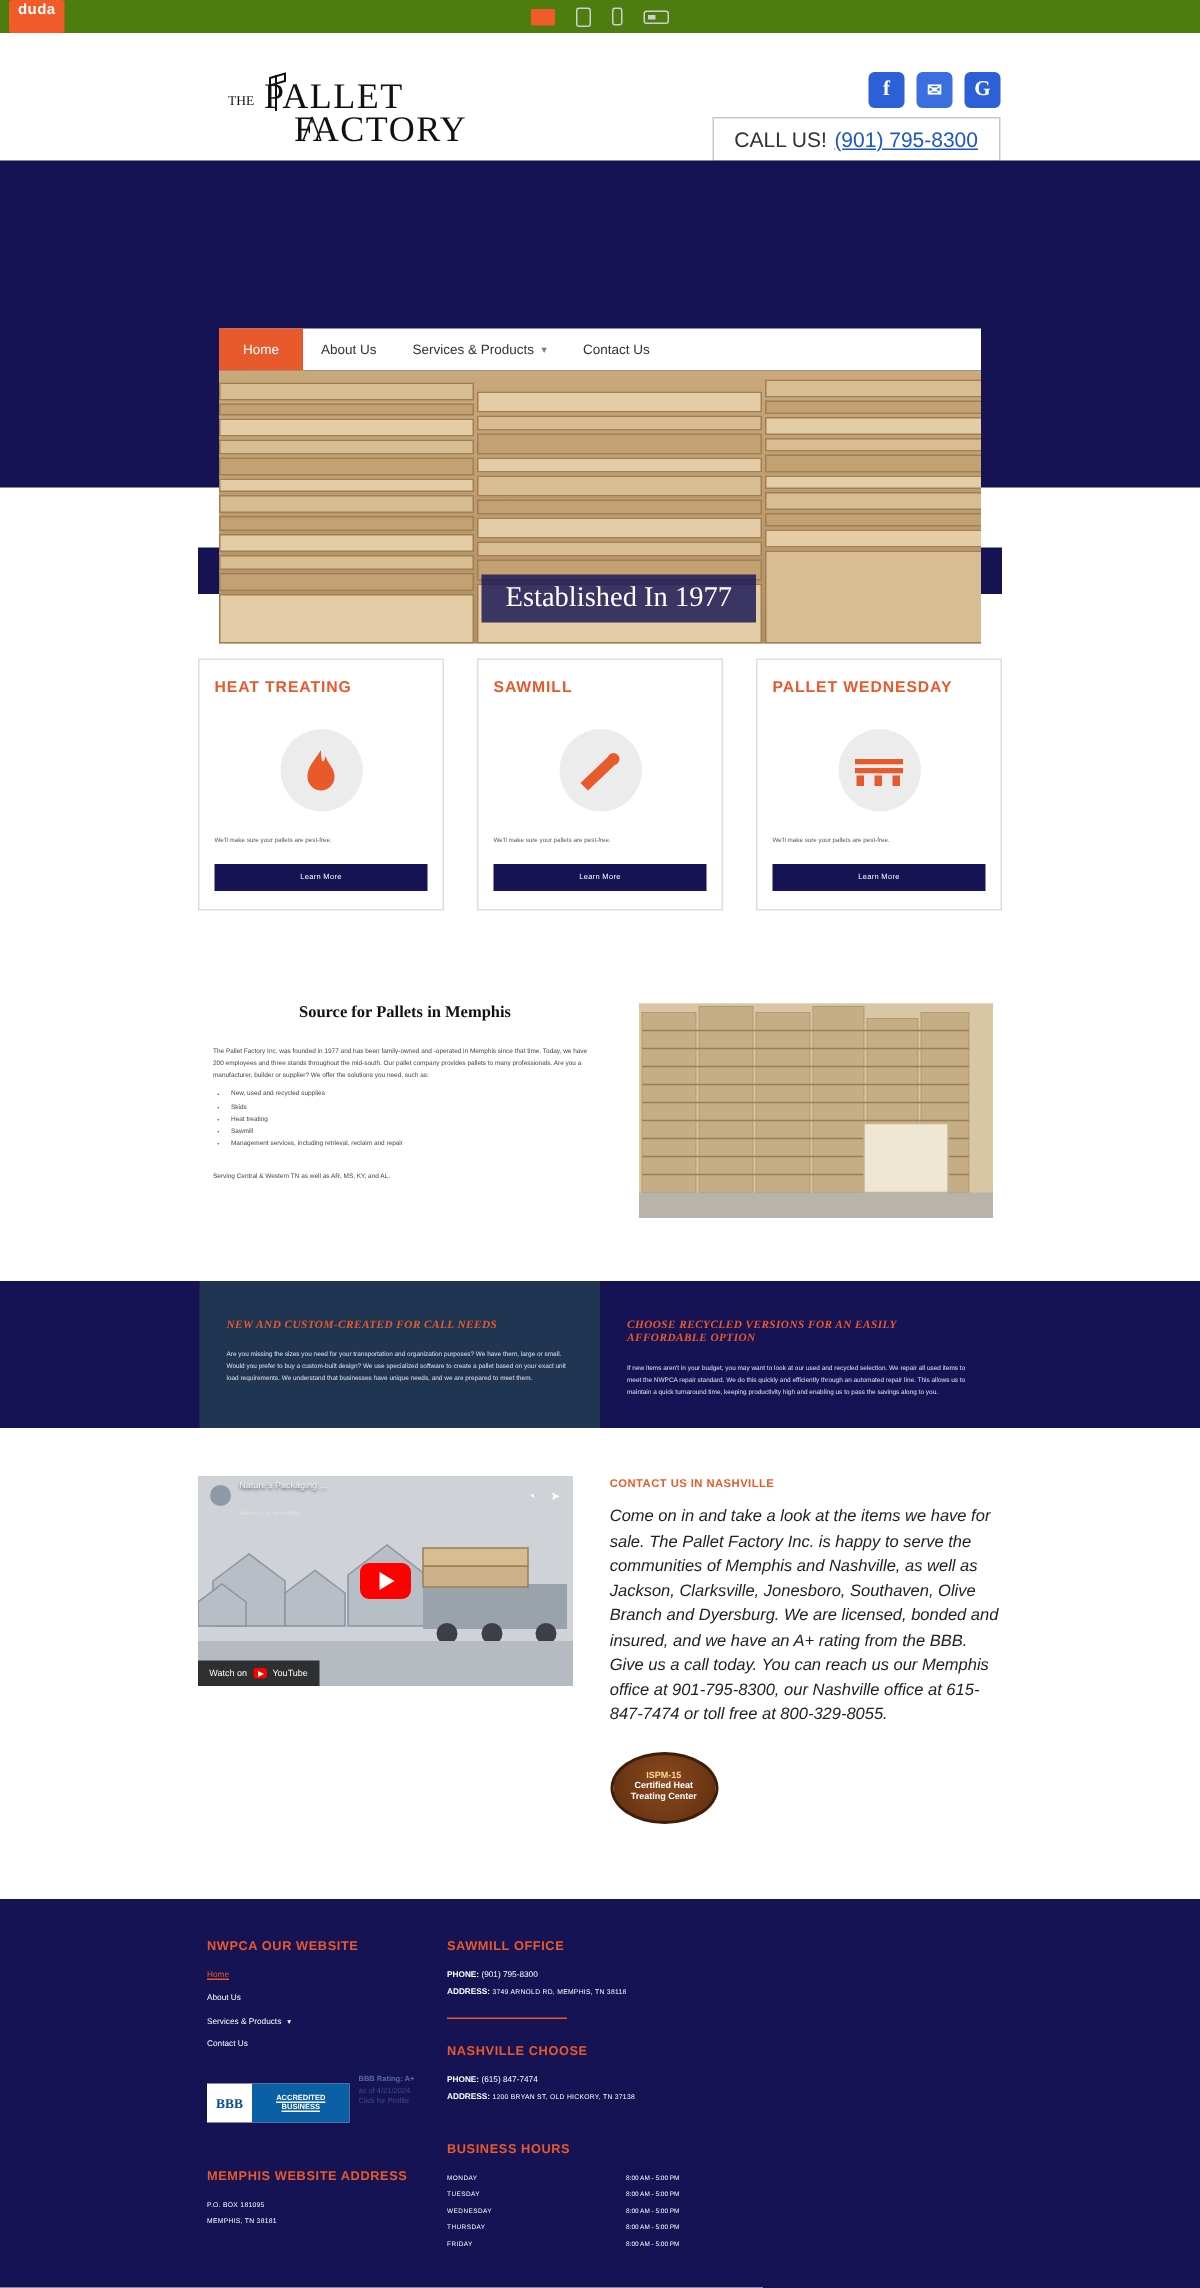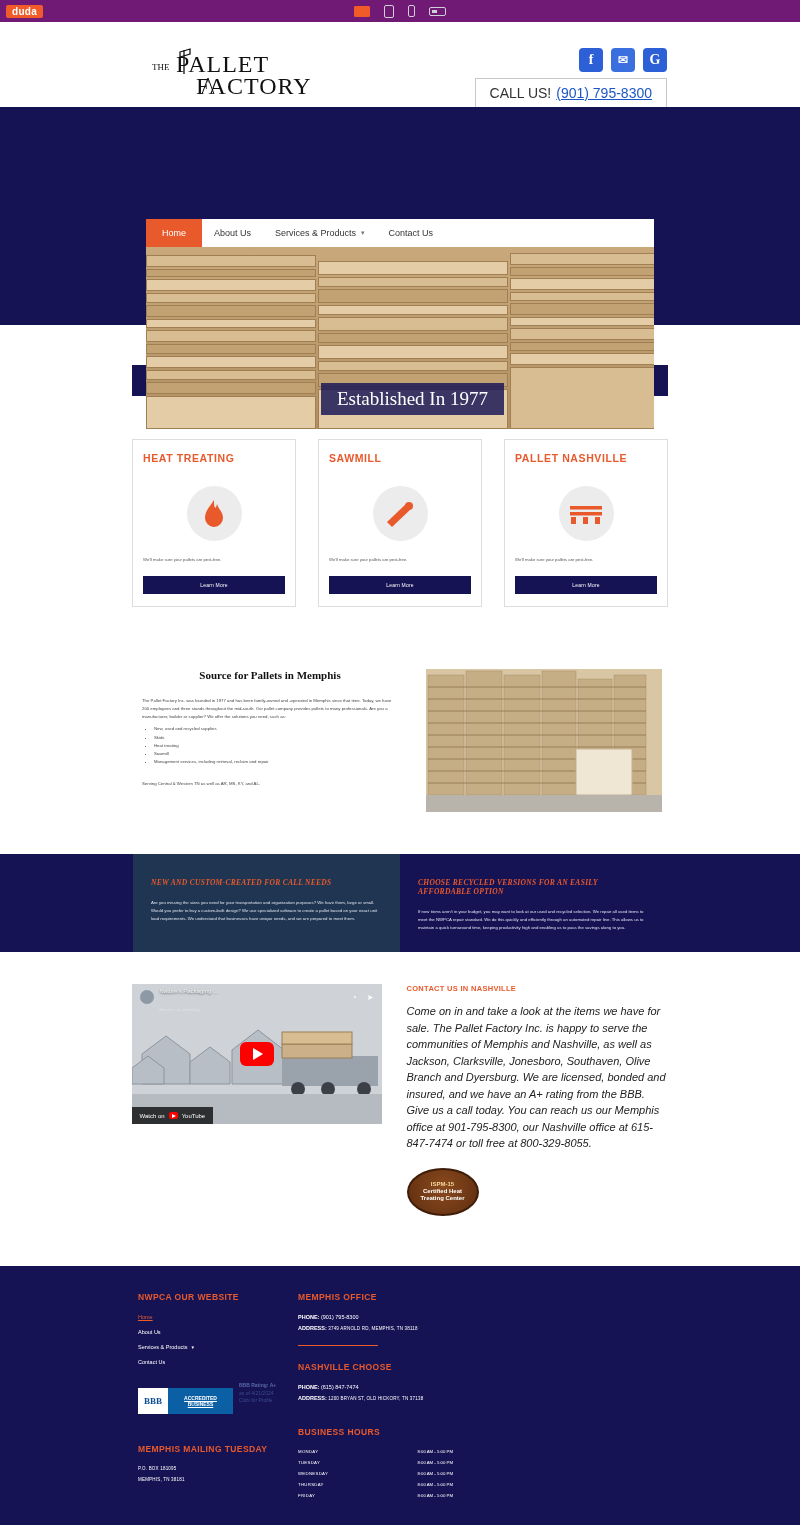--- a/index.html
+++ b/index.html
@@ -7,21 +7,21 @@
     width: 800px;
     height: 1525px;
     background: #ffffff;
     font-family: "Liberation Sans", sans-serif;
     overflow: hidden;
   }
   .page { position: relative; width: 800px; height: 1525px; background: #fff; }
 
   
   .topbar {
-    height: 22px; background: #701a75; display: flex; align-items: center;
+    height: 22px; background: #4d7c0f; display: flex; 
     position: relative;
   }
   .duda-logo {
     background: #f15a29; color: #fff; font-size: 10px; font-weight: bold;
     padding: 1px 6px; margin-left: 6px; border-radius: 2px; letter-spacing: .3px;
   }
   .device-icons {
     position: absolute; left: 0; right: 0; top: 0; height: 22px;
     display: flex; align-items: center; justify-content: center; gap: 14px;
   }
@@ -308,21 +308,21 @@
         <svg width="34" height="30" viewBox="0 0 34 30">
           <path d="M4 23 L24 4 L29 9 L9 28 Z" fill="#e8592b"></path>
           <circle cx="26" cy="7" r="4" fill="#e8592b"></circle>
         </svg>
       </div>
       <p>We'll make sure your pallets are pest-free.</p>
       <div class="learn">Learn More</div>
     </div>
 
     <div class="card">
-      <h3>PALLET NASHVILLE</h3>
+      <h3>PALLET WEDNESDAY</h3>
       <div class="circle">
         <svg width="34" height="24" viewBox="0 0 34 24">
           <rect x="1" y="4" width="32" height="3.5" fill="#e8592b"></rect>
           <rect x="1" y="10" width="32" height="3.5" fill="#e8592b"></rect>
           <rect x="2" y="15" width="5" height="7" fill="#e8592b"></rect>
           <rect x="14" y="15" width="5" height="7" fill="#e8592b"></rect>
           <rect x="26" y="15" width="5" height="7" fill="#e8592b"></rect>
         </svg>
       </div>
       <p>We'll make sure your pallets are pest-free.</p>
@@ -443,27 +443,27 @@
               <span>BUSINESS</span>
             </div>
           </div>
           <div class="bbb-txt">
             <div class="b1">BBB Rating: A+</div>
             <div>as of 4/21/2024</div>
             <div>Click for Profile</div>
           </div>
         </div>
 
-        <div class="fhead" style="margin-top:30px">MEMPHIS MAILING TUESDAY</div>
+        <div class="fhead" style="margin-top:30px">MEMPHIS WEBSITE ADDRESS</div>
         <div class="fsmall" style="margin-bottom:6px">P.O. BOX 181095</div>
         <div class="fsmall">MEMPHIS, TN 38181</div>
       </div>
 
       <div class="fcol2">
-        <div class="fhead">MEMPHIS OFFICE</div>
+        <div class="fhead">SAWMILL OFFICE</div>
         <div class="fsub">
           <b>PHONE:</b>
           <span>(901) 795-8300</span>
         </div>
         <div class="fsub">
           <b>ADDRESS:</b>
           <span class="fsmall">3749 ARNOLD RD, MEMPHIS, TN 38118</span>
         </div>
 
         <div class="rule"></div>

